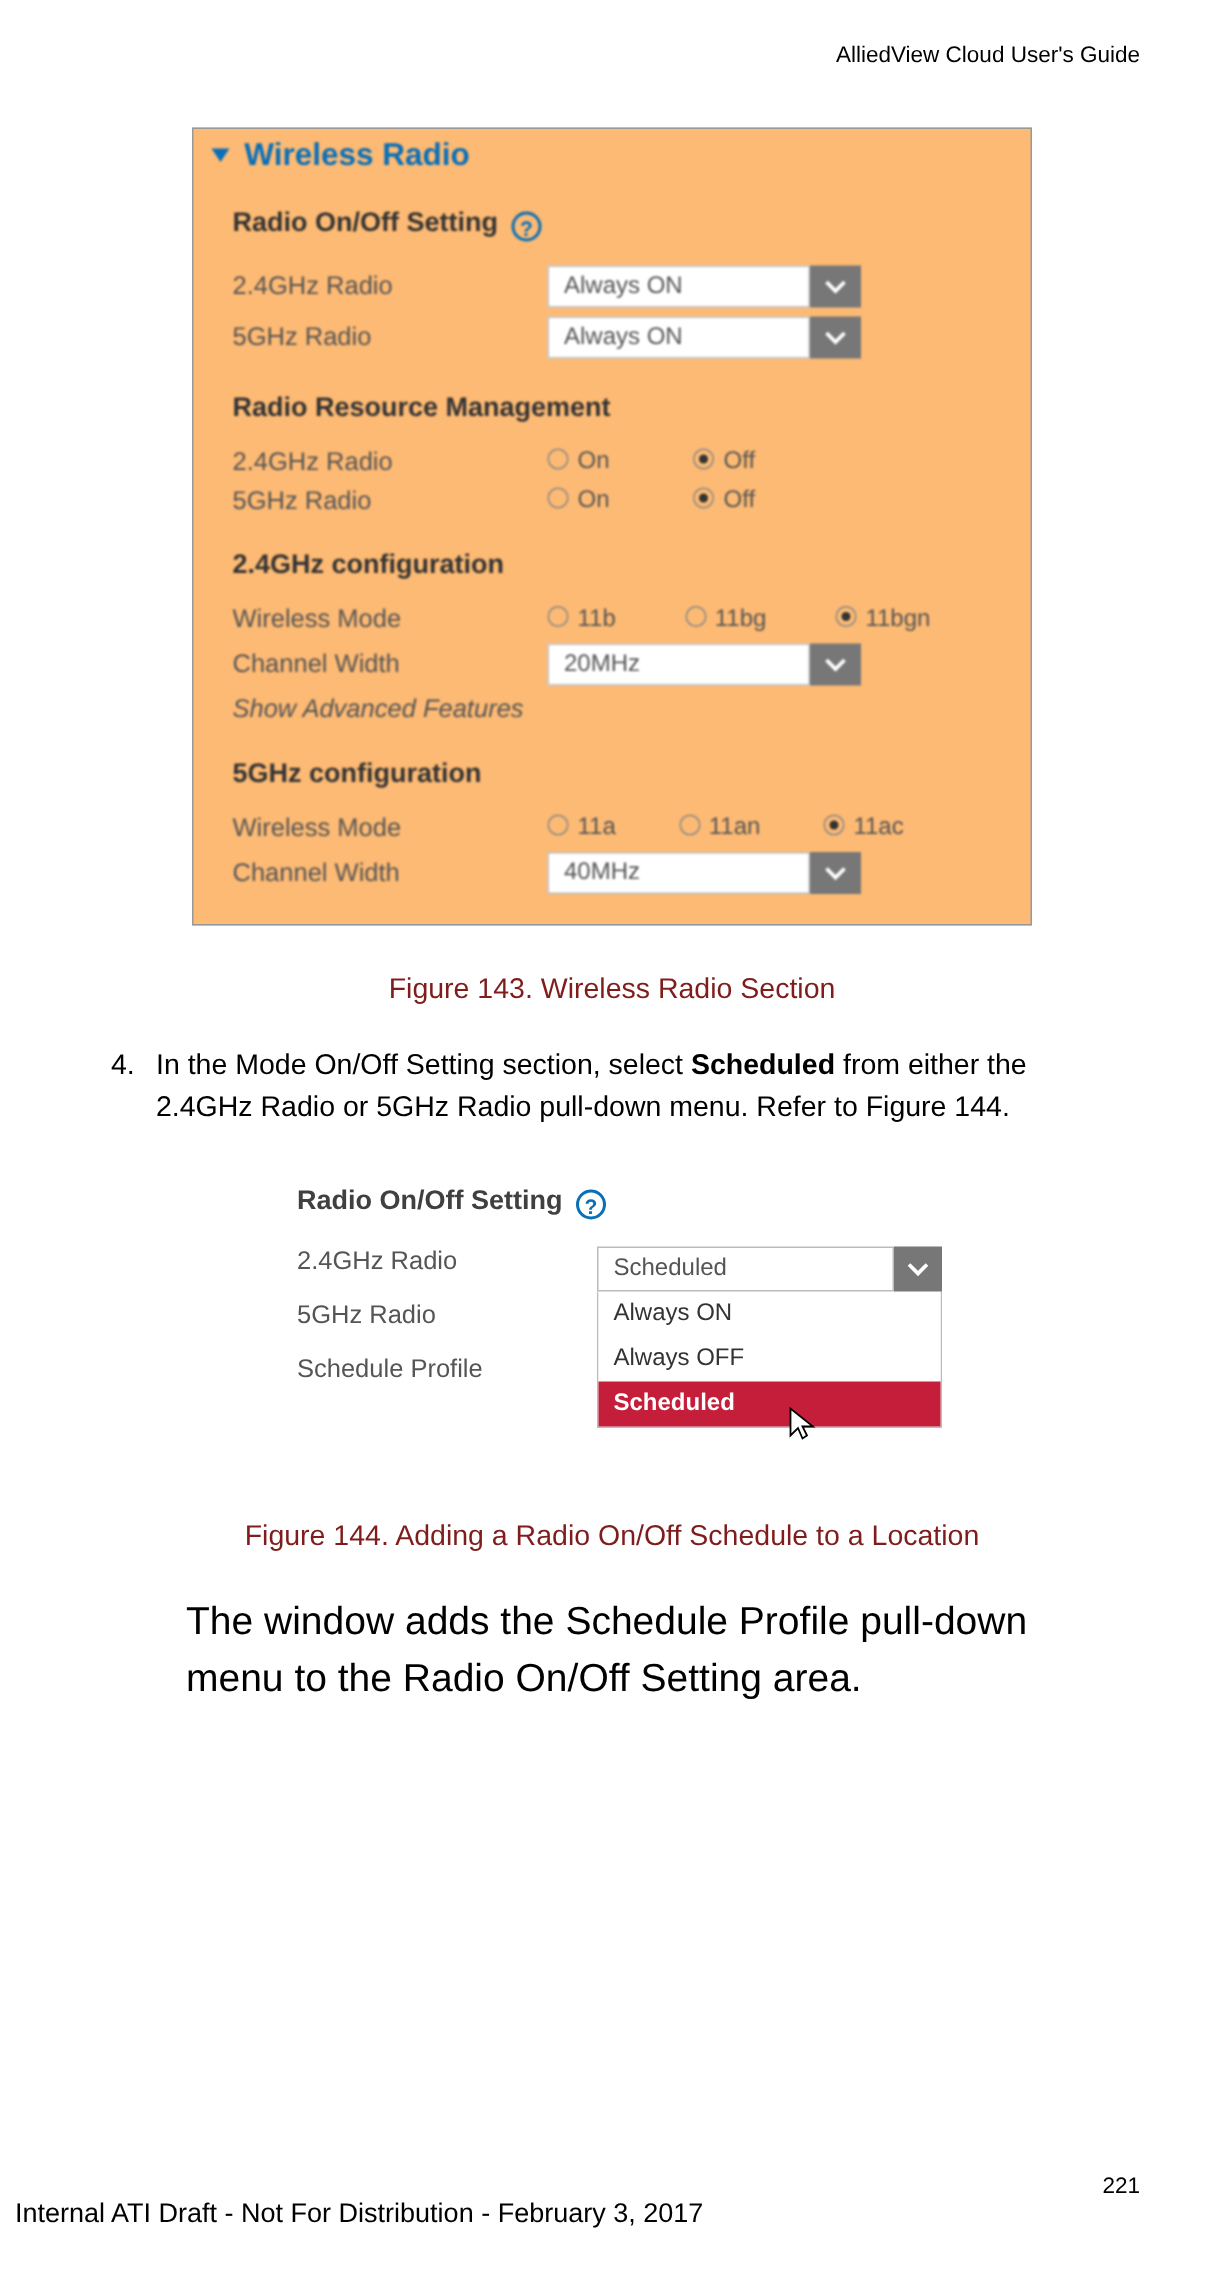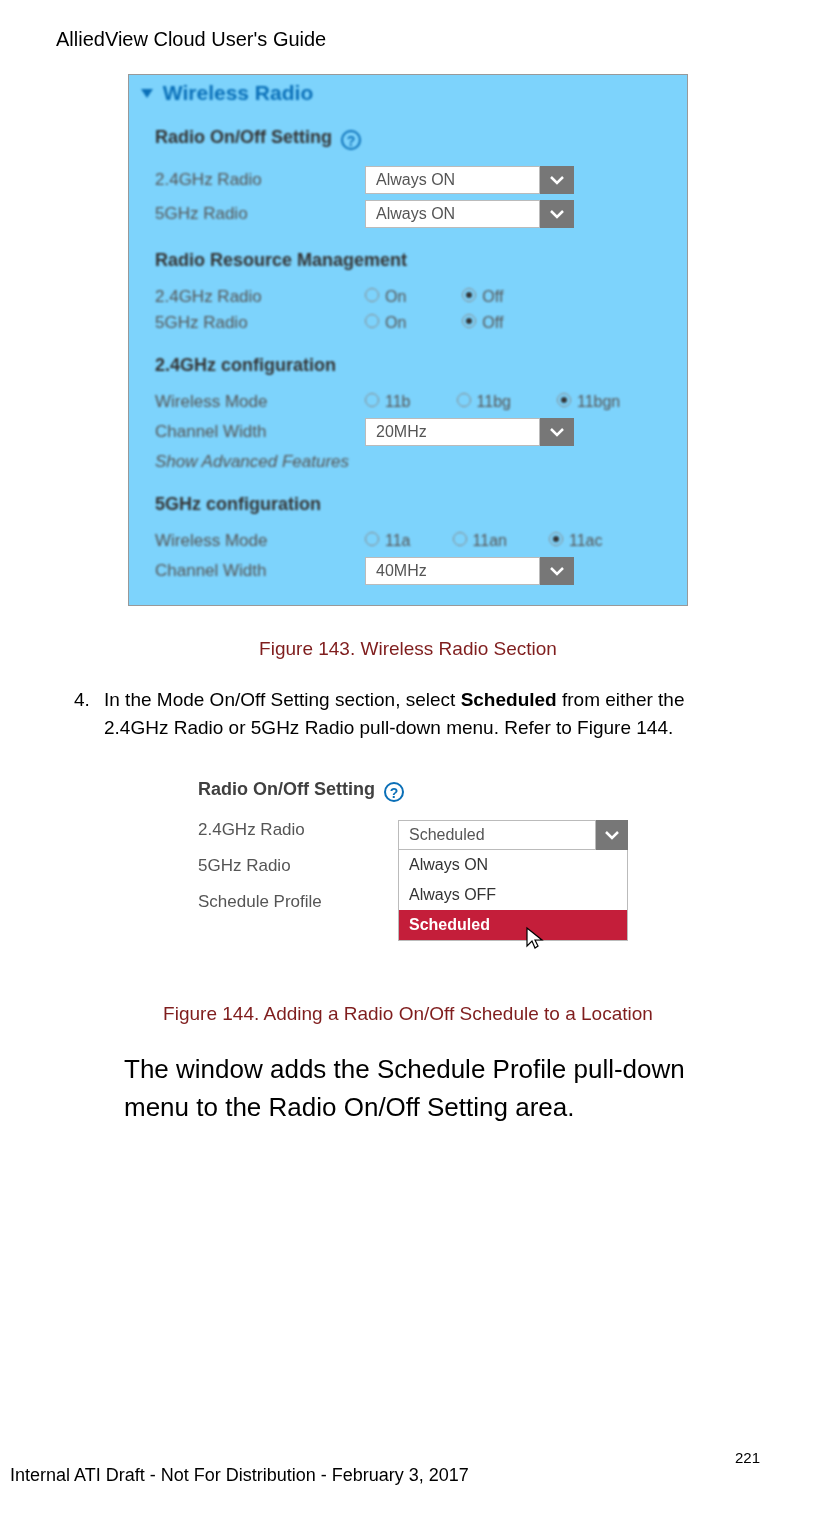--- a/index.html
+++ b/index.html
@@ -5,29 +5,30 @@
   * { box-sizing: border-box; margin: 0; padding: 0; }
   body {
     width: 816px;
     height: 1528px;
     font-family: Arial, Helvetica, sans-serif;
     background: #fff;
     position: relative;
     padding: 28px 56px 40px 56px;
   }
   .header-right {
-    font-size: 20px;
+    text-align: right;
+    font-size: 15px;
     color: #000;
-    margin-bottom: 23px;
+    margin-bottom: 40px;
   }
   .figure-box {
     border: 1px solid #999;
     margin: 0 auto;
     width: 560px;
-    background: #7dd3fc;
+    background: #fdba74;
     padding: 6px 12px 14px 12px;
     filter: blur(0.3px);
   }
   .wr-title {
     color: #0a6fb7;
     font-size: 21px;
     font-weight: bold;
     filter: blur(0.8px);
   }
   .wr-title .arrow {

